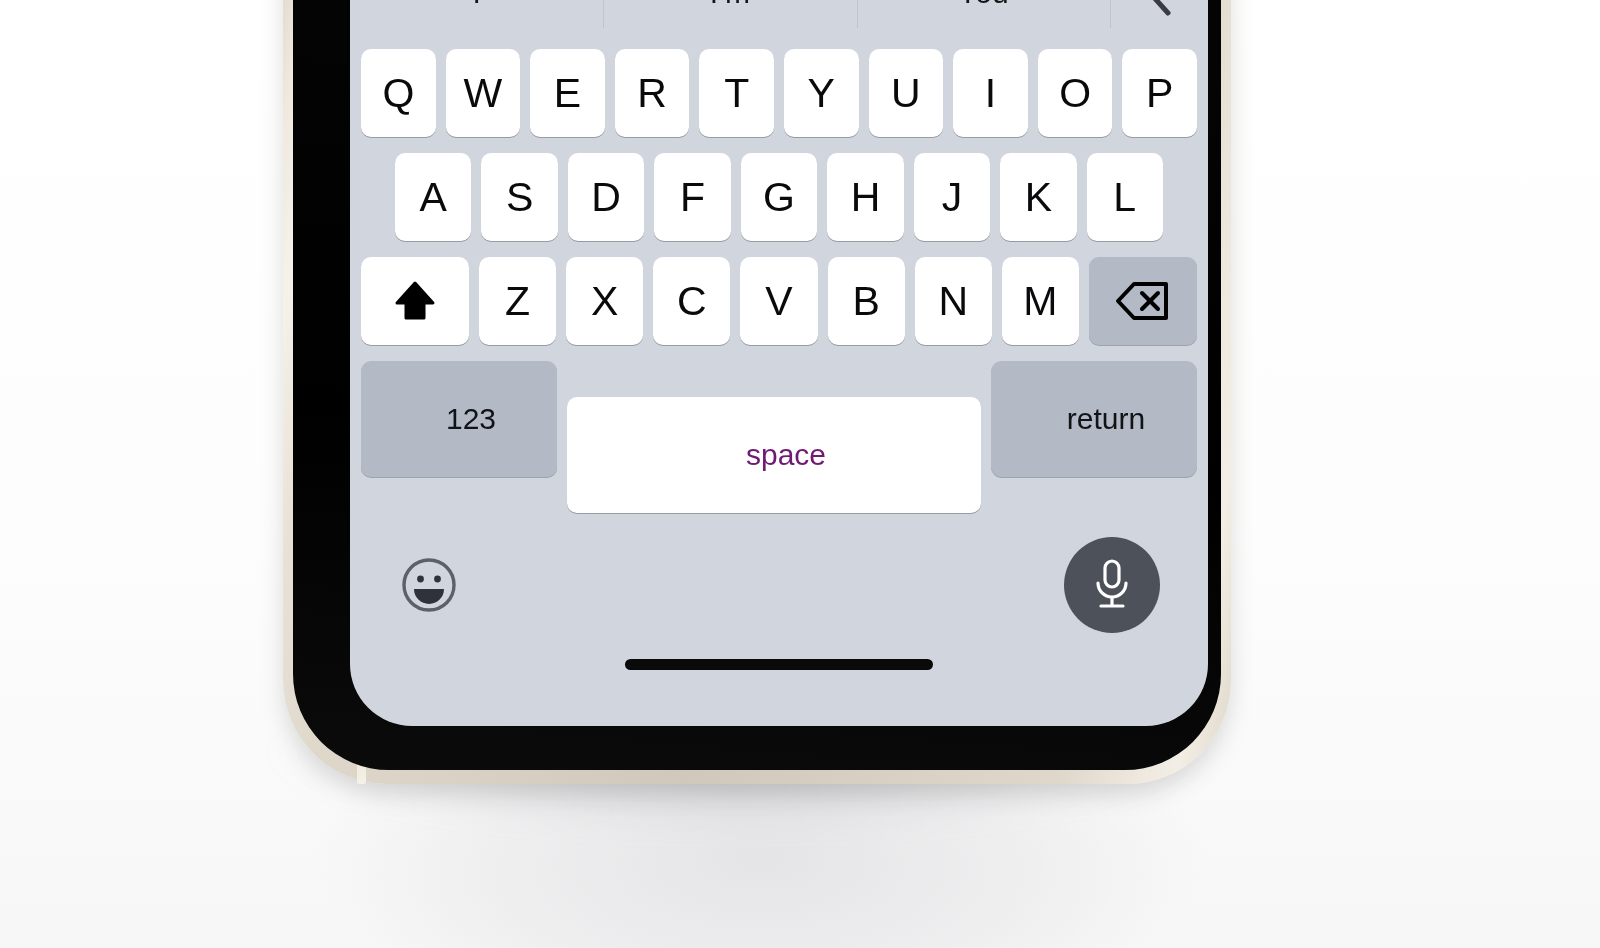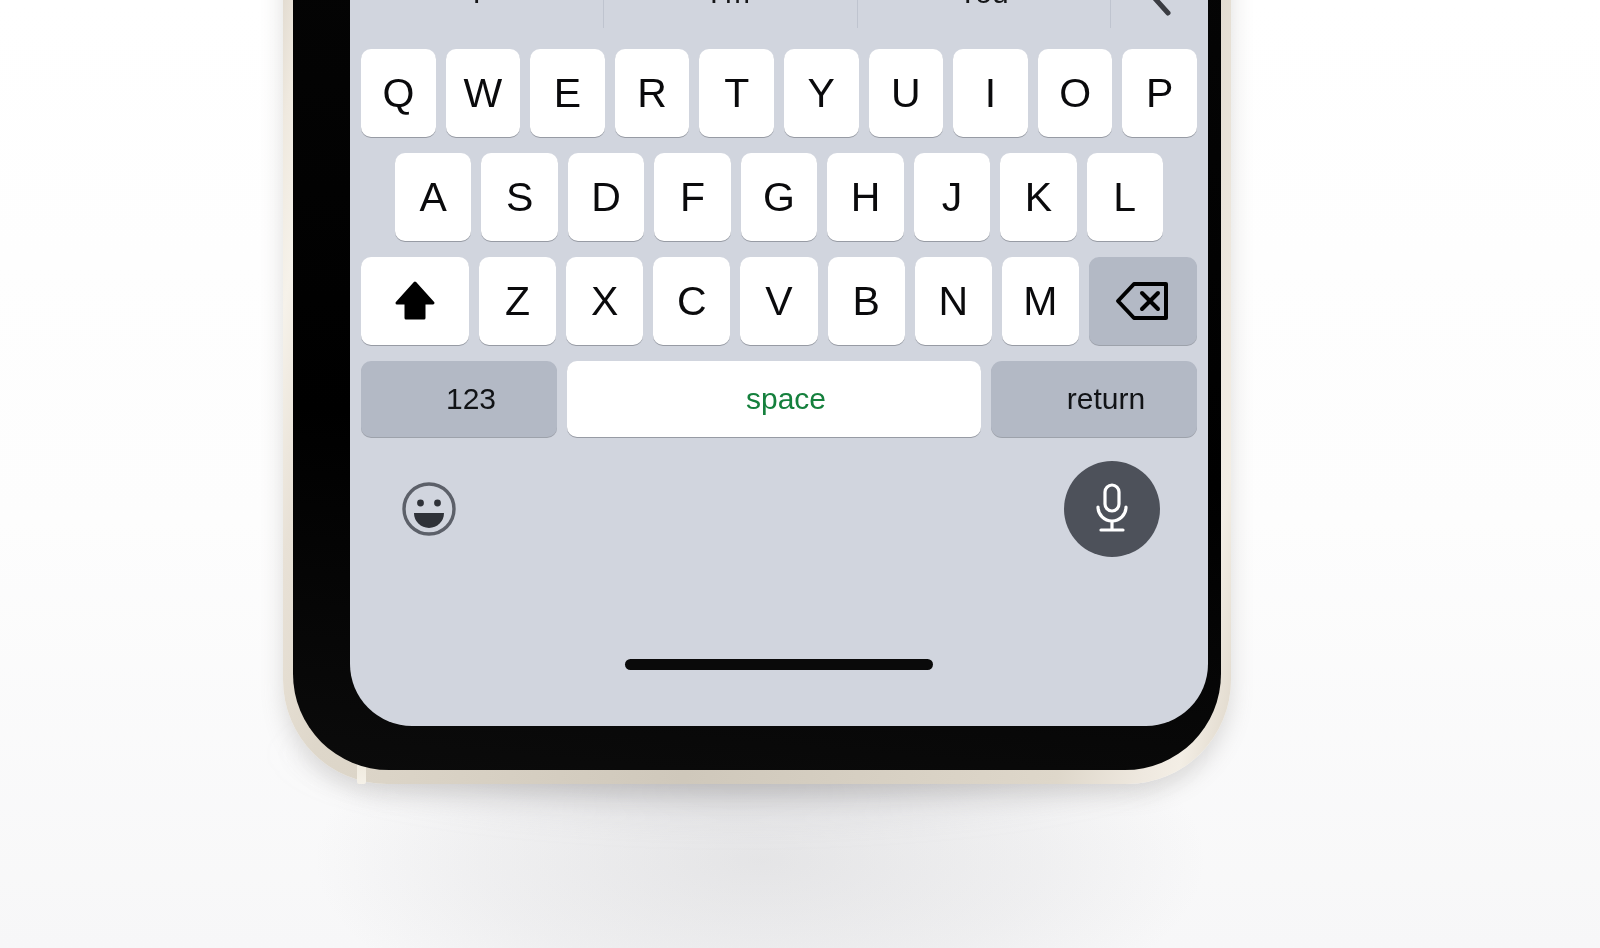--- a/index.html
+++ b/index.html
@@ -167,25 +167,25 @@
     color: #0a0a0c;
     font-weight: 400;
   }
   .key-dark {
     background: #b3b9c5;
     box-shadow: 0 1px 0.5px rgba(80,84,94,0.40);
   }
   .key-wide { flex: 0 0 108px; }
 
   
-  #row-bottom .key { height: 76px; padding-left: 24px; }
+  #row-bottom .key { height: 116px; padding-left: 24px; }
   #key-123, #key-return { font-size: 30px; color: #111316; }
   #key-123   { flex: 0 0 196px; }
   #key-return{ flex: 0 0 206px; border-radius: 11px; }
-  #key-space { flex: 1 1 auto; font-size: 30px; color: #15803d; }
+  #key-space { flex: 1 1 auto; font-size: 30px; color: #701a75; margin-top: 36px; }
 
   
   #utility-row {
     height: 126px;
     display: flex;
     align-items: center;
     justify-content: space-between;
     padding: 0 48px 14px 48px;
   }
   #key-emoji {

